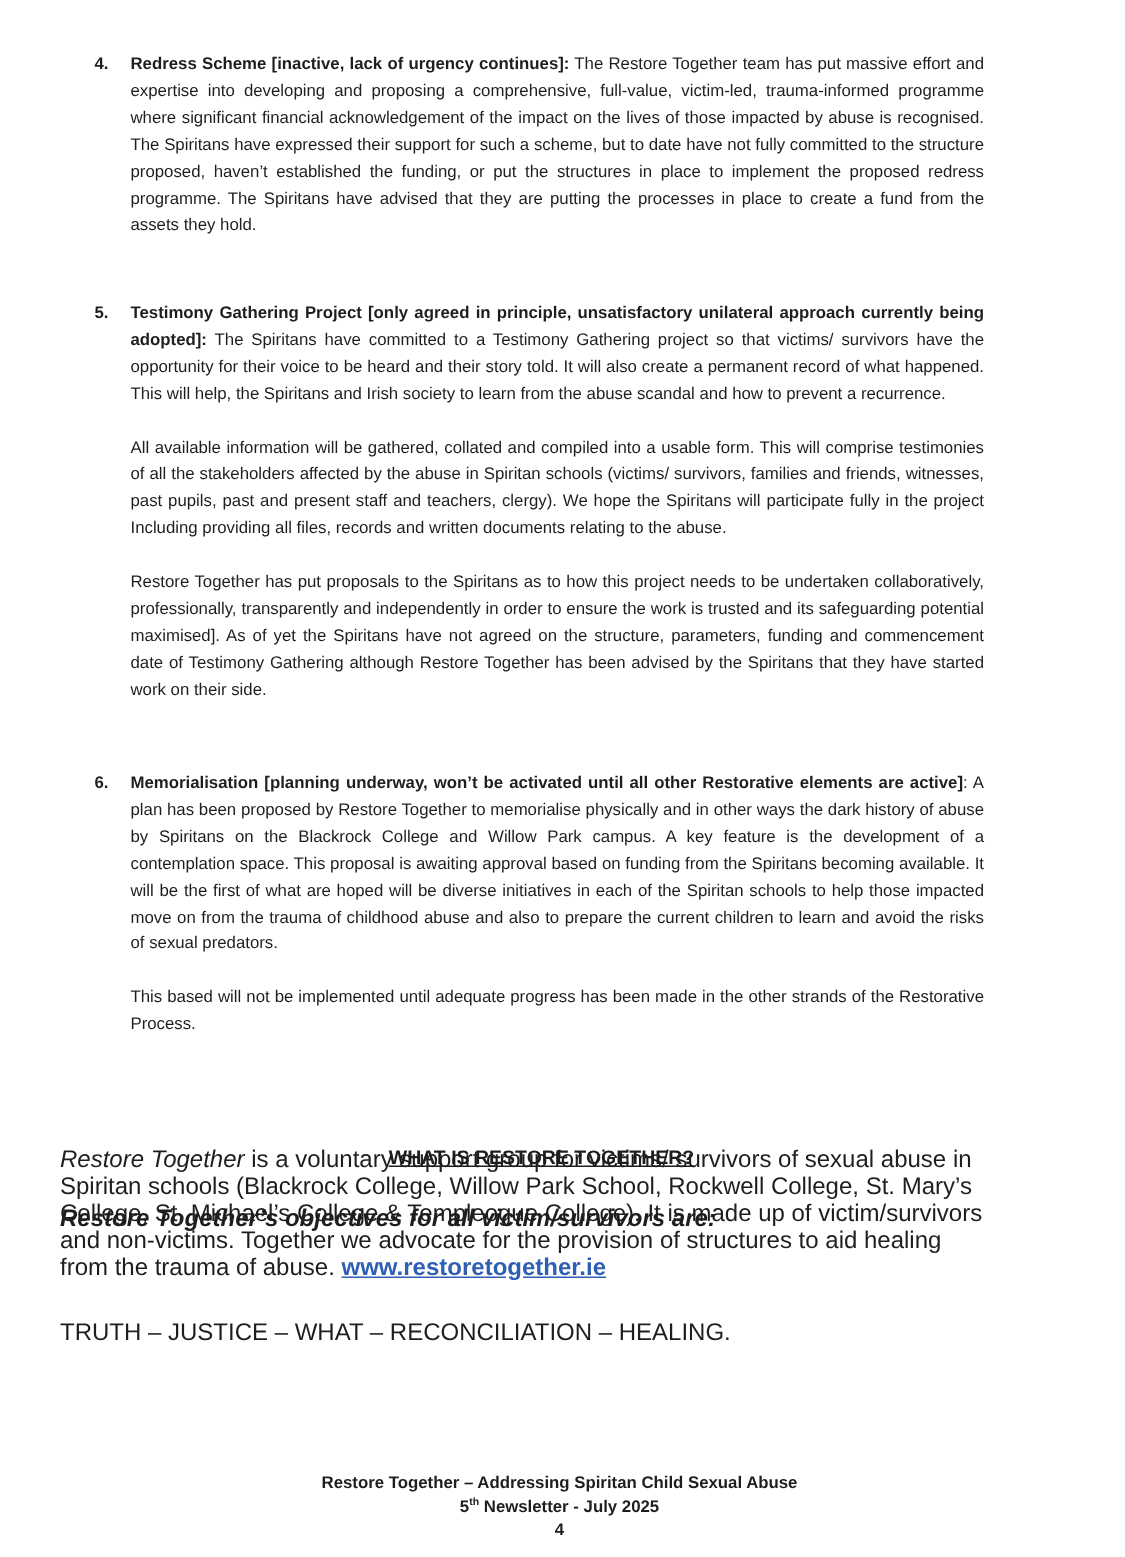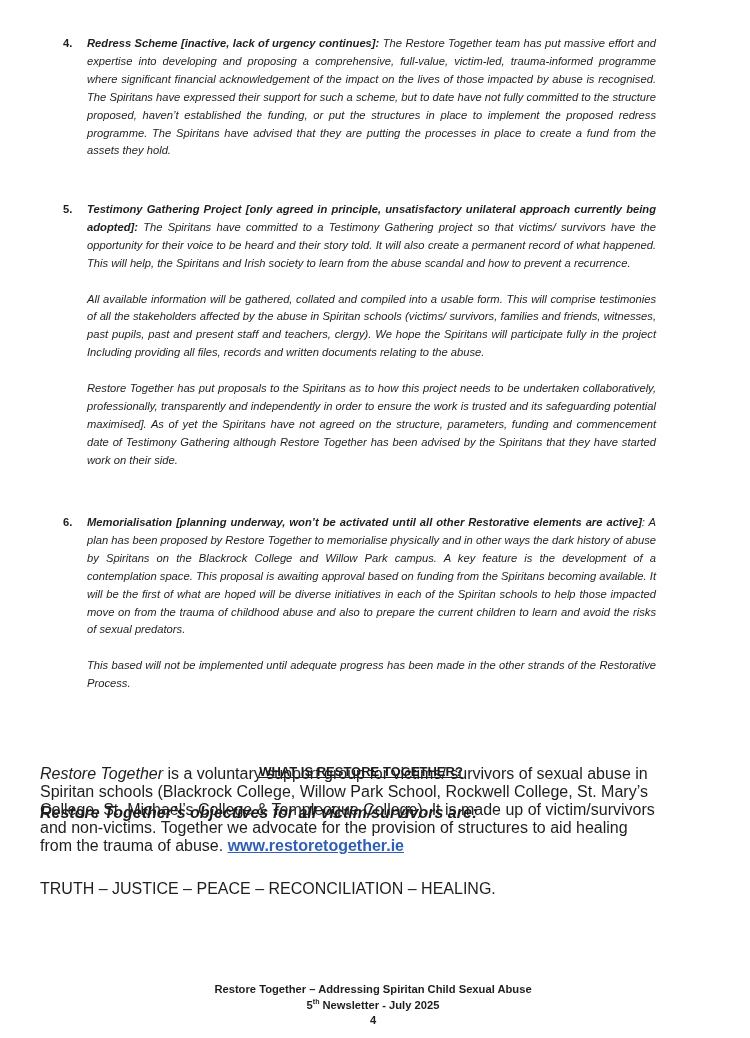--- a/index.html
+++ b/index.html
@@ -6,21 +6,21 @@
     body {
       width: 750px; height: 1038px; overflow: hidden;
       font-family: "Liberation Sans", sans-serif;
       color: #1e1e1e;
       position: relative;
     }
     .page { position: absolute; left: 0; top: 0; width: 750px; height: 1038px; }
     .item { position: absolute; left: 63px; width: 593px; font-size: 11.2px; line-height: 17.9px; }
     .item .num { position: absolute; left: 0; top: 0; font-weight: bold; }
     .item .body { margin-left: 24px; text-align: justify; }
-    .item .body p { margin: 0 0 17.9px 0; font-style: italic; }
+    .item .body p { margin: 0 0 17.9px 0; }
     .item .body p:last-child { margin-bottom: 0; }
     .bold { font-weight: bold; }
     .section-title {
       position: absolute; top: 764px; left: 0; width: 722px; text-align: center;
       font-weight: bold; font-size: 13px; text-decoration: underline;
     }
     .about { position: absolute; left: 40px; width: 615px; font-size: 16px; line-height: 17.9px; }
     .about p { margin: 0; }
     .italic { font-style: italic; }
     .link { color: #2f5fb3; text-decoration: underline; font-weight: bold; }
@@ -63,21 +63,21 @@
 
   <div class="about" style="top:765px;">
     <p><span class="italic">Restore Together</span><span> is a voluntary support group for victims/ survivors of sexual abuse in Spiritan schools (Blackrock College, Willow Park School, Rockwell College, St. Mary’s College, St. Michael’s College &amp; Templeogue College). It is made up of victim/survivors and non-victims. Together we advocate for the provision of structures to aid healing from the trauma of abuse. </span><a class="link">www.restoretogether.ie</a></p>
   </div>
 
   <div class="about" style="top:804px;">
     <p class="bold italic">Restore Together’s objectives for all victim/survivors are:</p>
   </div>
 
   <div class="about" style="top:880px;">
-    <p>TRUTH – JUSTICE – PEACE – RECONCILIATION – HEALING.</p>
+    <p>TRUTH – JUSTICE – WHAT – RECONCILIATION – HEALING.</p>
   </div>
 
 
   <div class="footer">
     <div>Restore Together – Addressing Spiritan Child Sexual Abuse</div>
     <div><span>5</span><sup>th</sup><span> Newsletter - July 2025</span></div>
     <div>4</div>
   </div>
 
 </div>

